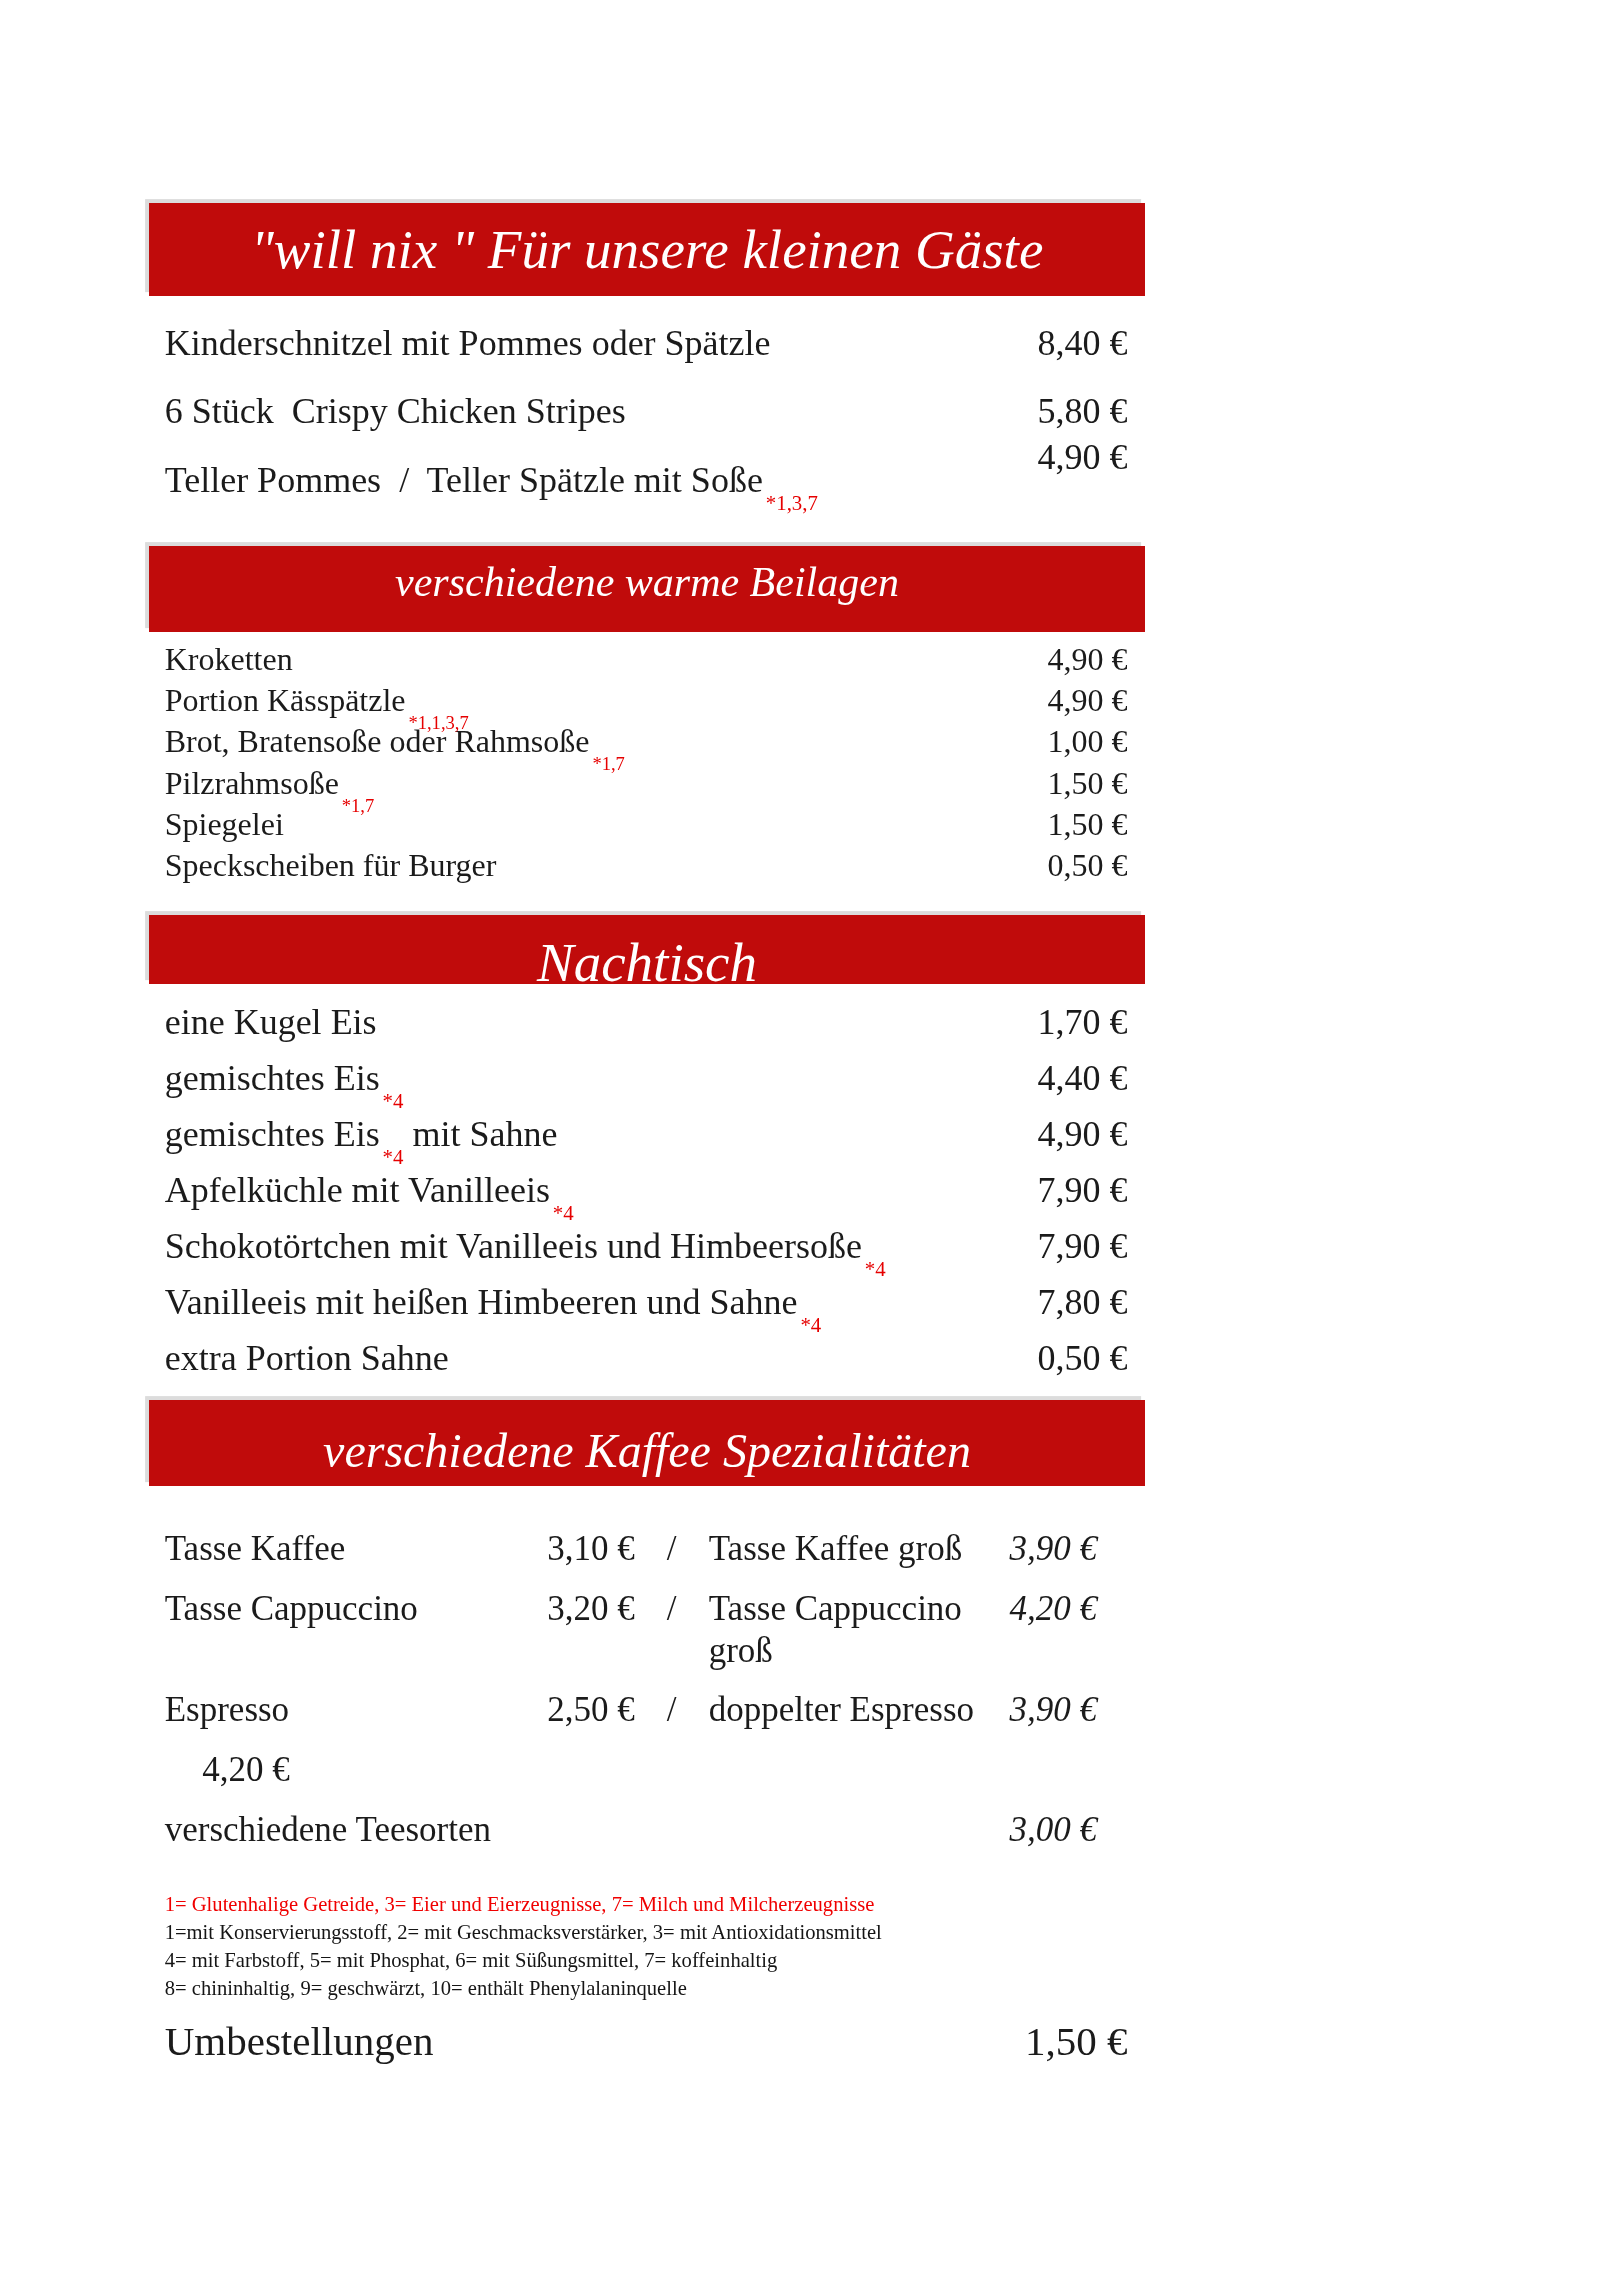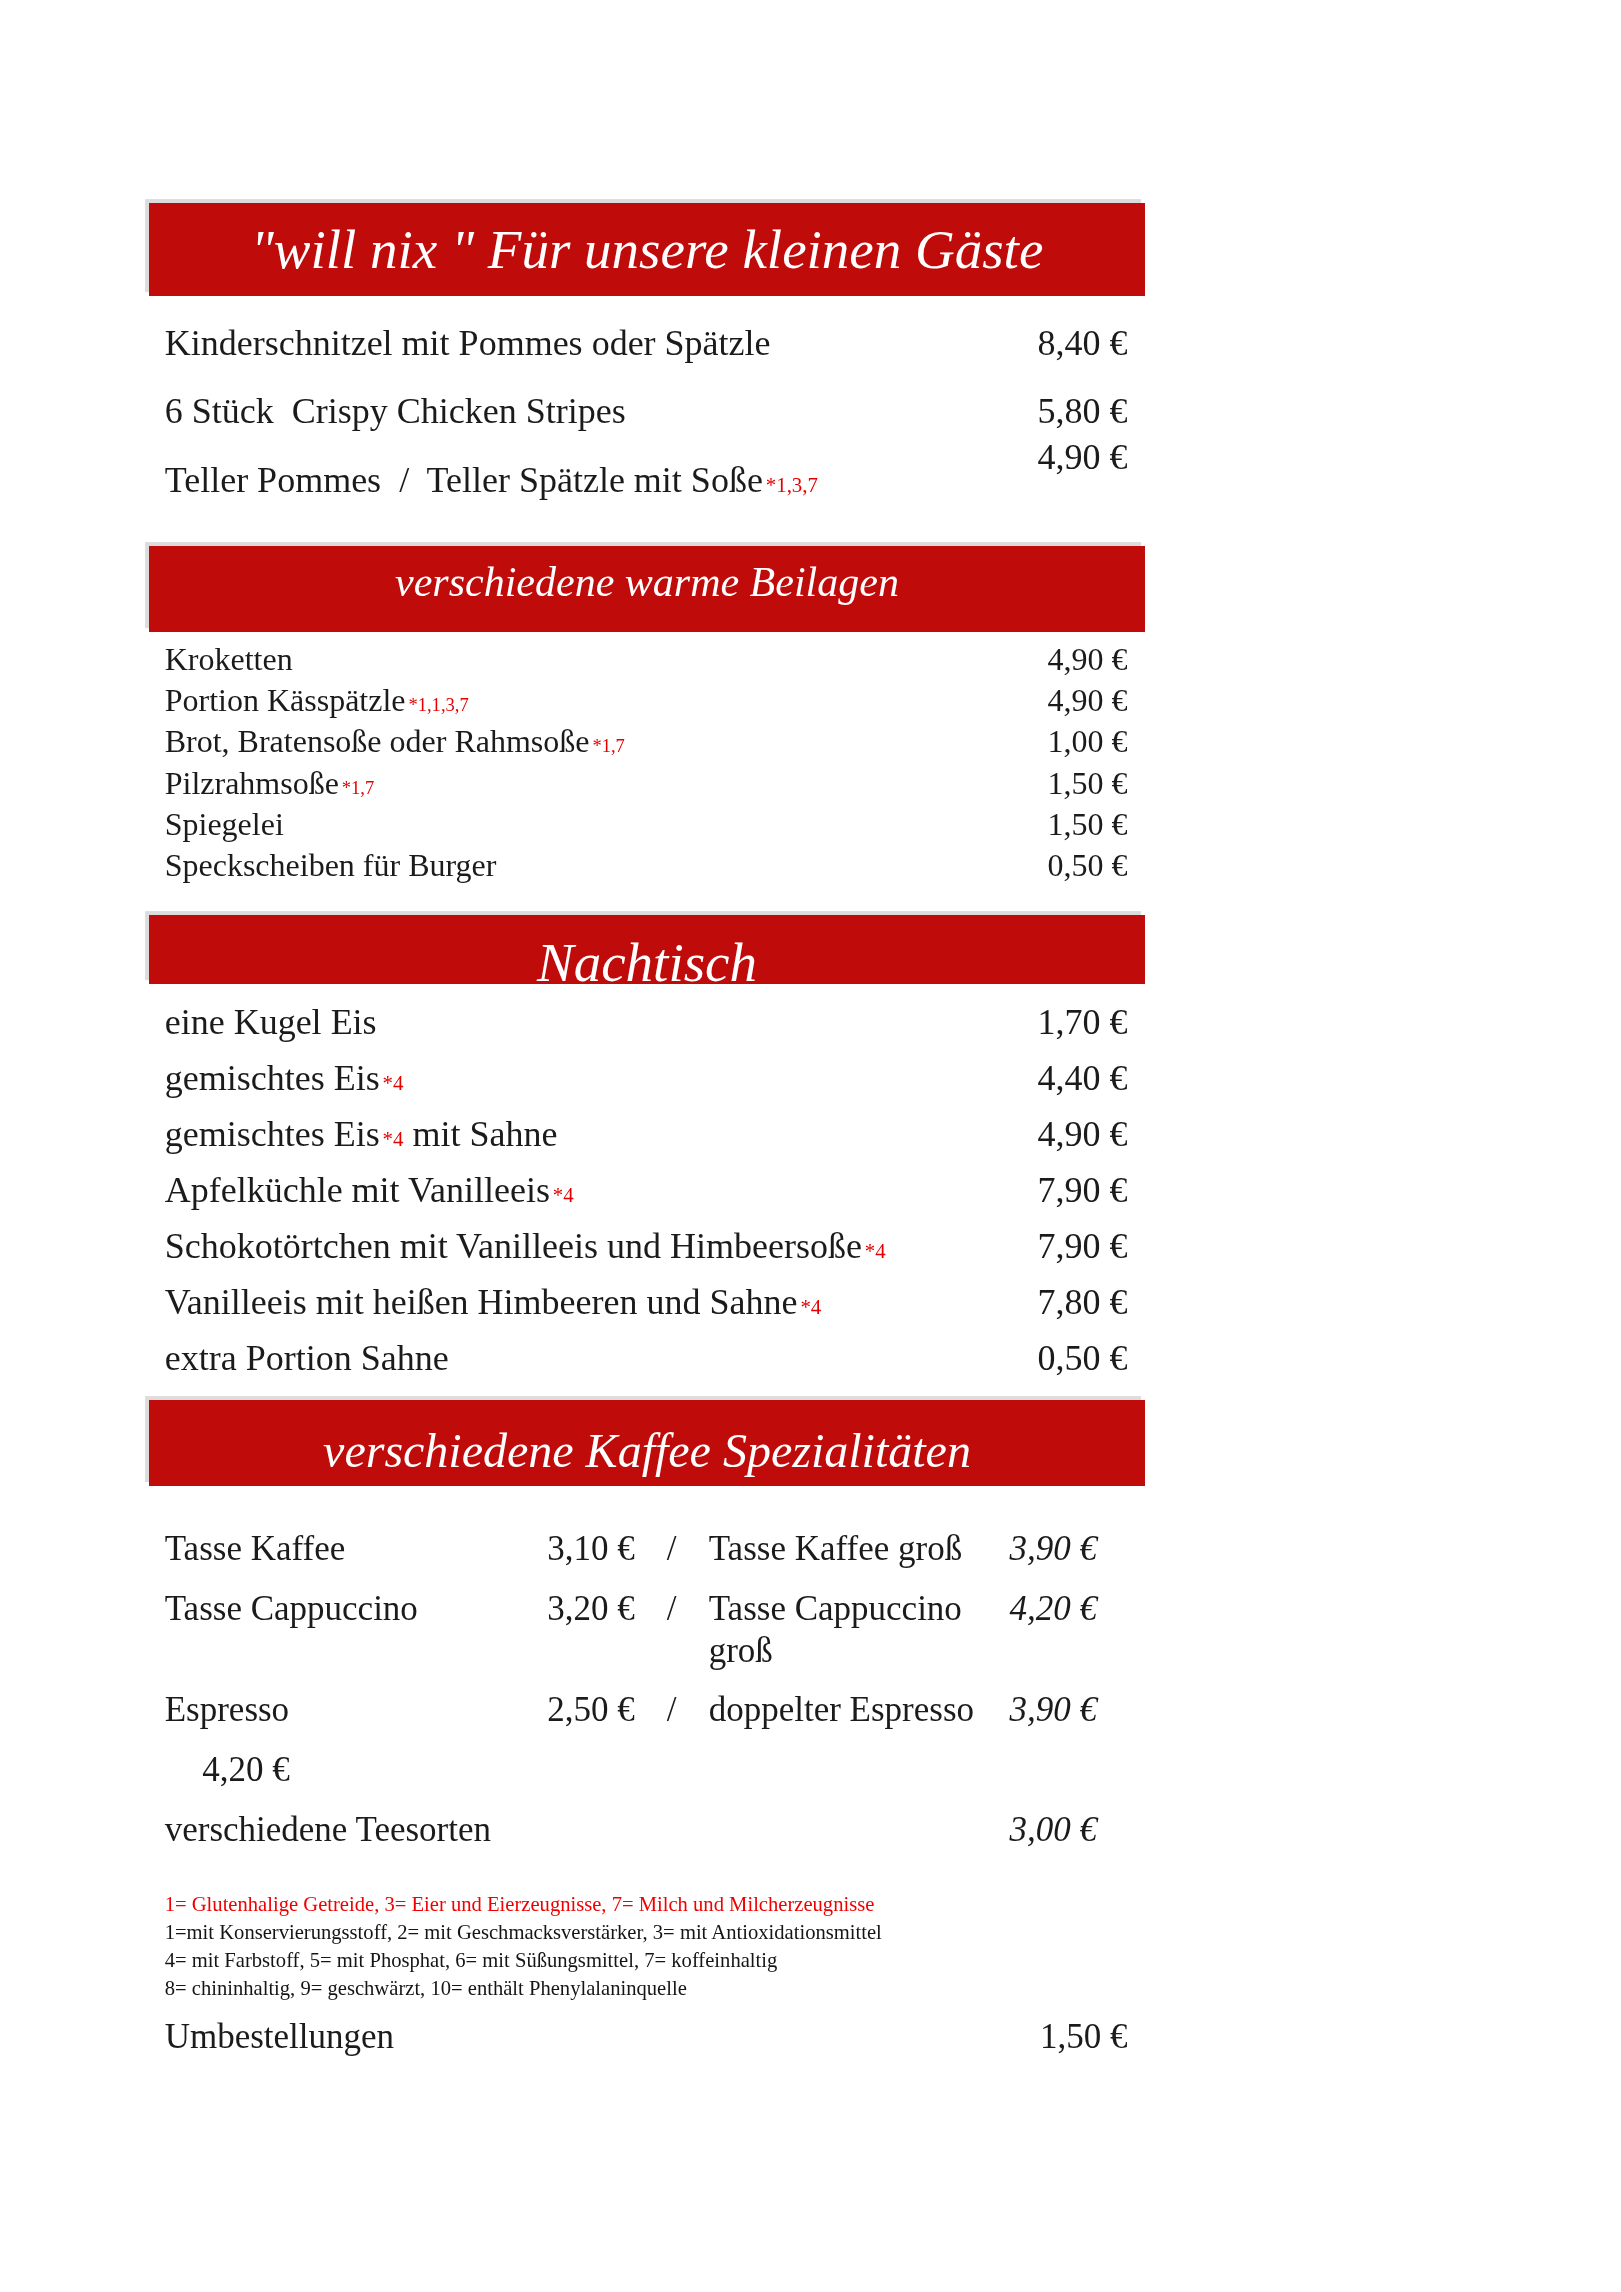--- a/index.html
+++ b/index.html
@@ -14,33 +14,33 @@
   .b3{height:69px;line-height:95px;font-size:55px;margin-top:30px;margin-bottom:17.6px;}
   .b4{height:86px;line-height:102px;font-size:48px;margin-top:20.6px;margin-bottom:42px;}
   .row{display:flex;justify-content:space-between;align-items:center;
        padding-left:15.7px;padding-right:17.6px;line-height:1.2;}
   .s1 .row{font-size:36px;margin-bottom:25.5px;}
   .s2 .row{font-size:32px;margin-bottom:2.9px;}
   .s3 .row{font-size:36px;margin-bottom:12.7px;gap:24px;}
   .iname{white-space:pre-wrap;}
   .price{white-space:pre;margin-left:11.8px;}
   .price.raised{transform:translateY(-23.5px);}
-  .sup{color:#e60000;font-size:0.58em;position:relative;top:0;padding-left:2.9px;white-space:pre;}
+  .sup{color:#e60000;font-size:0.58em;position:relative;top:18px;padding-left:2.9px;white-space:pre;}
   .coffee .crow{display:flex;align-items:baseline;font-size:35px;line-height:1.2;
                 margin-bottom:17.6px;padding-left:15.7px;padding-right:17.6px;}
   .c1{min-width:345px;white-space:pre-wrap;}
   .cp1{min-width:125px;text-align:right;white-space:pre;}
   .csl{min-width:74px;text-align:center;}
   .c2{flex:1;white-space:pre-wrap;}
   .cp2{min-width:118px;text-align:left;white-space:pre;font-style:italic;}
   .footnotes{margin-top:39px;padding-left:15.7px;font-size:20.6px;line-height:28px;}
   .fn-red{color:#f00000;}
   .fn-black{color:#151515;}
   .bottomrow{display:flex;justify-content:space-between;align-items:baseline;
-             margin-top:15.7px;padding-left:15.7px;padding-right:17.6px;font-size:35px;}
+             margin-top:15.7px;padding-left:15.7px;padding-right:17.6px;font-size:41px;}
 </style>
 </head>
 <body>
 
 <div class="content">
 
   <div class="banner b1">
     <span>"will nix " Für unsere kleinen Gäste</span>
   </div>
   <div class="s1">

